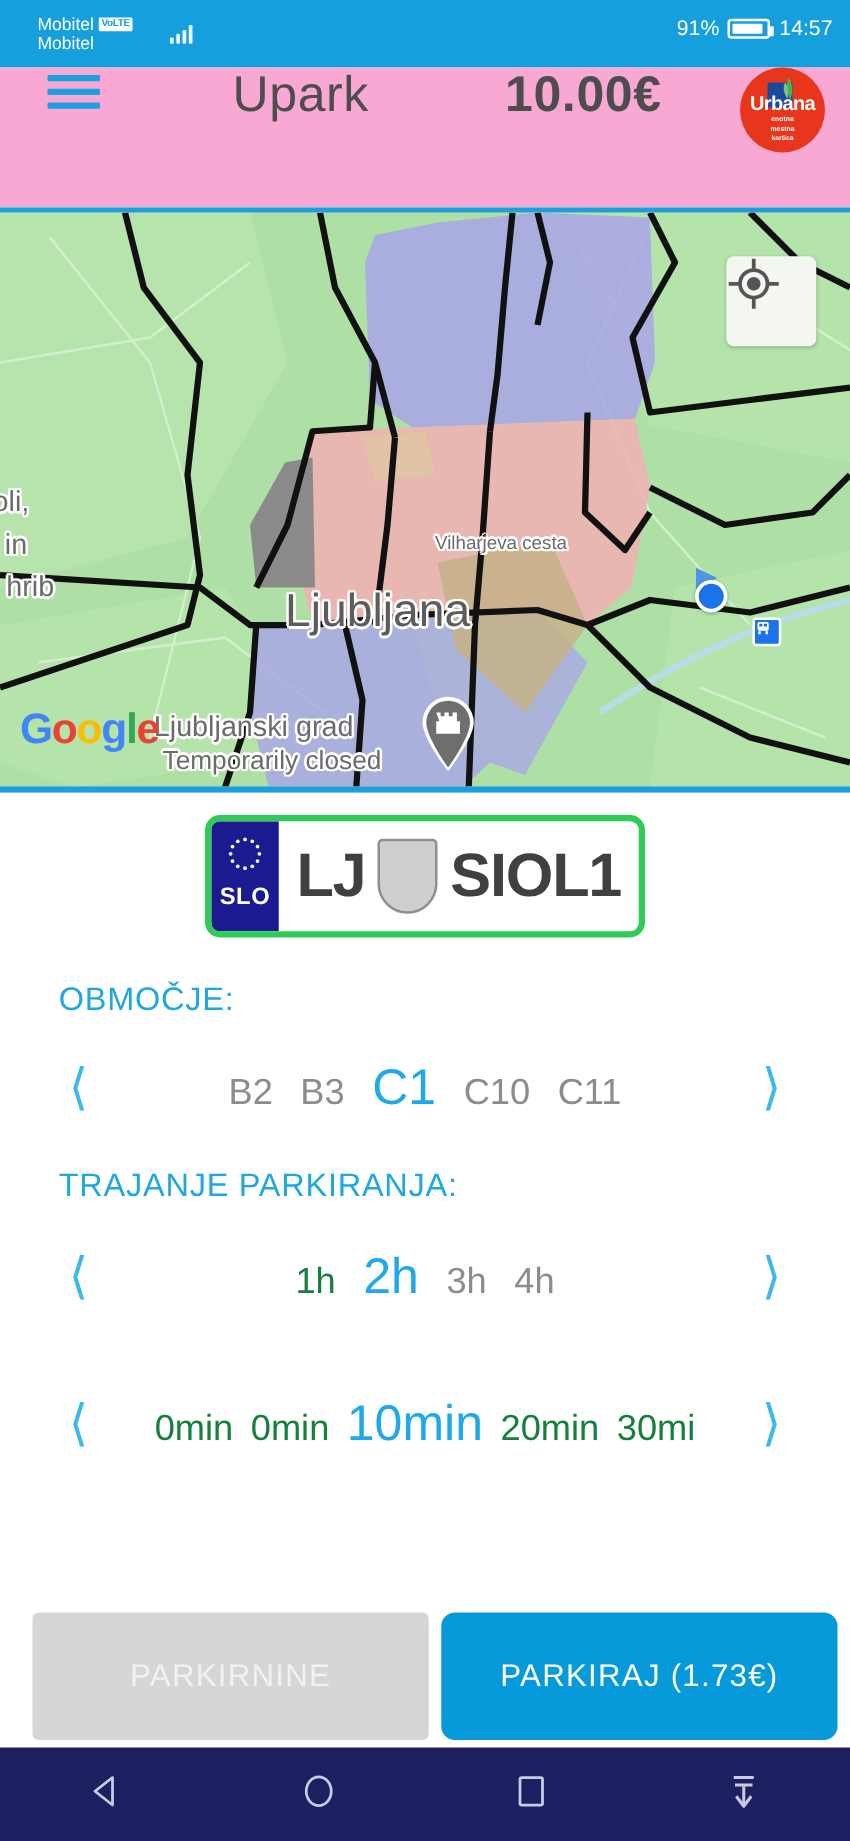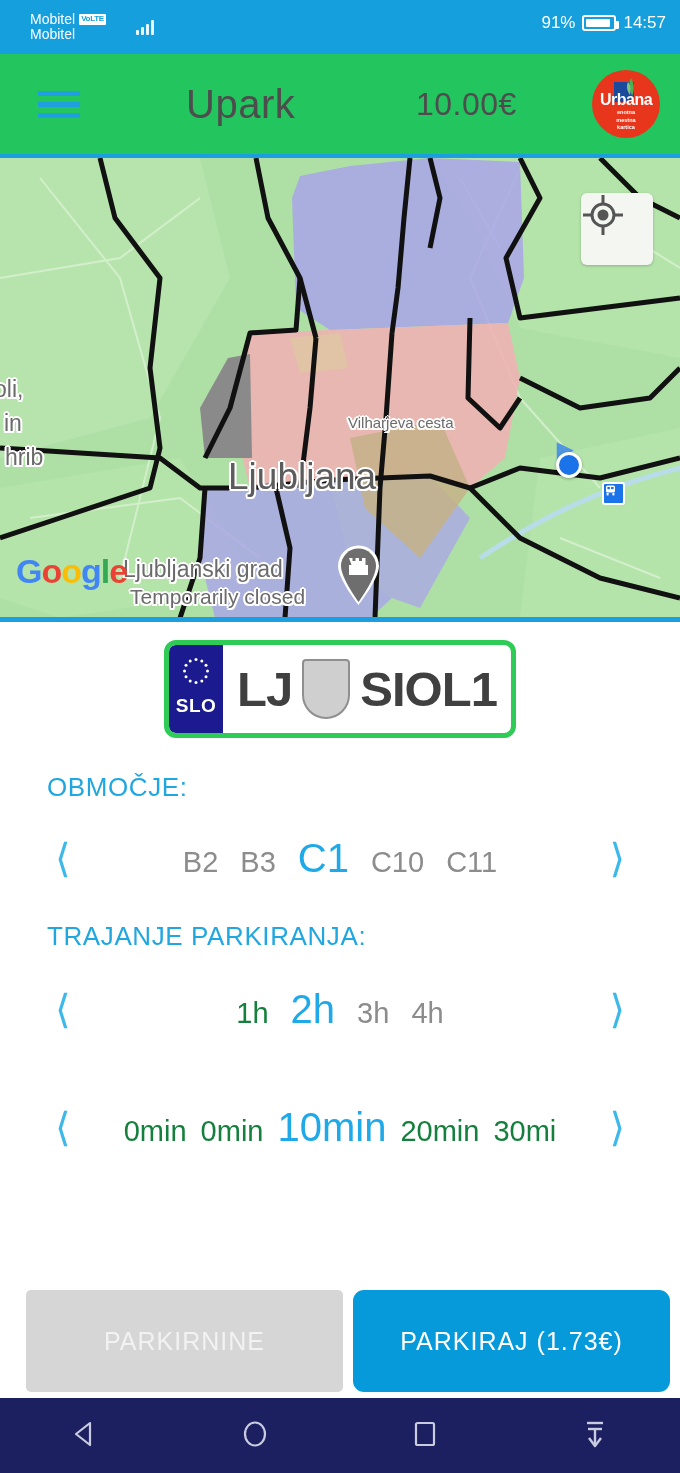--- a/index.html
+++ b/index.html
@@ -39,32 +39,32 @@
     position:relative; display:flex; align-items:center; padding:2px;
   }
   .battery::after{
     content:""; position:absolute; right:-5px; top:4px;
     width:3px; height:8px; background:#fff; border-radius:0 1px 1px 0;
   }
   .battery span{ display:block; height:100%; width:91%; background:#fff; border-radius:1px; }
 
   
   .appbar{
-    height:100px; background:#22c55e; display:flex; align-items:center;
+    height:112px; background:#f9a8d4; display:flex; 
     position:relative;
   }
   .hamburger{ margin-left:38px; width:42px; cursor:pointer; }
   .hamburger i{ display:block; height:5px; background:#1f9fe0; border-radius:1px; margin:6px 0; }
   .app-title{
     font-size:40px; color:#4d4d4d; font-weight:400; letter-spacing:0.5px;
     position:absolute; left:186px;
   }
   .app-balance{
-    font-size:32px; color:#4d4d4d; font-weight:400; letter-spacing:0.5px;
-    position:absolute; left:416px;
+    font-size:40px; color:#4d4d4d; font-weight:700; letter-spacing:0.5px;
+    position:absolute; left:404px;
   }
   .urbana{
     position:absolute; right:20px; width:68px; height:68px; border-radius:50%;
     background:#e8361c; display:flex; flex-direction:column;
     align-items:center; justify-content:center; overflow:hidden;
   }
   .urbana .leaf{
     position:absolute; top:8px; left:50%; transform:translateX(-7px);
     width:18px; height:20px;
   }

